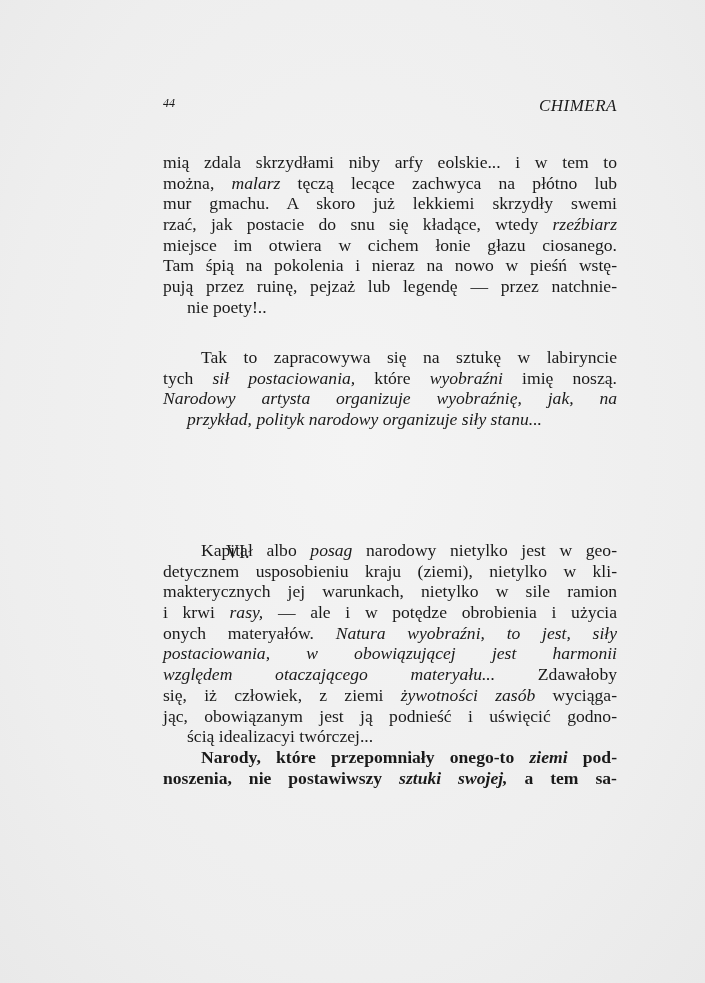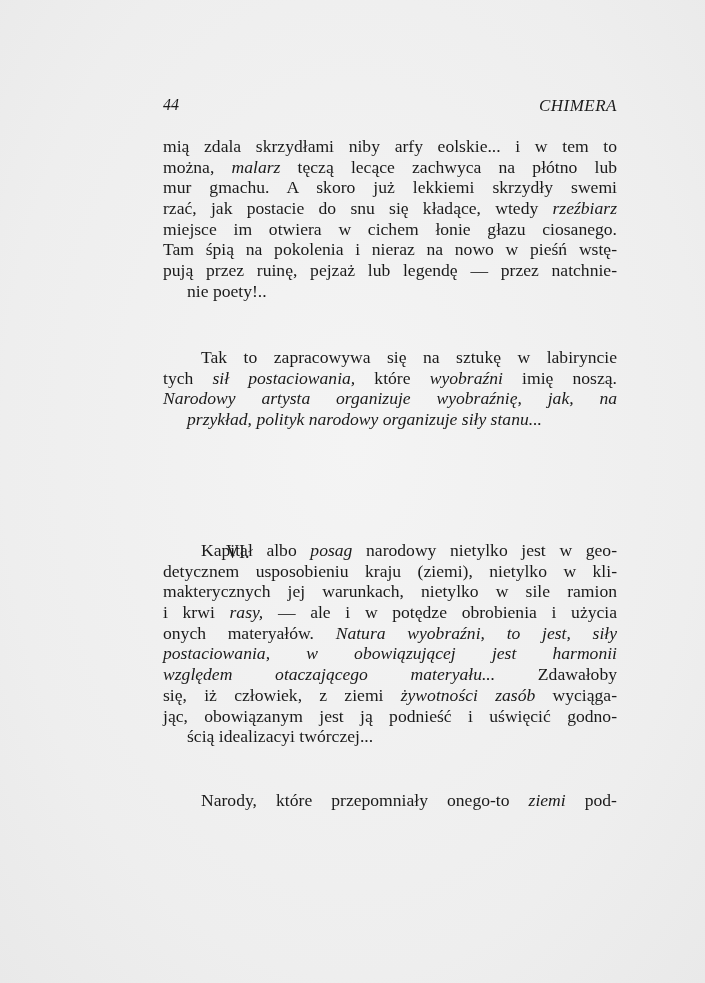--- a/index.html
+++ b/index.html
@@ -11,21 +11,21 @@
     position: relative;
   }
   .page {
     position: absolute; left: 0; top: 0; width: 705px; height: 983px;
     background: radial-gradient(ellipse at 50% 45%, #f4f4f4 0%, #eeeeee 70%, #e9e9e9 100%);
   }
   .header {
     position: absolute; left: 163px; top: 96px; width: 454px; height: 24px;
     font-style: italic; font-size: 17px;
   }
-  .header .num { position: absolute; left: 0; top: 0; font-size: 16px; }
+  .header .num { position: absolute; left: 0; top: 0; font-size: 12px; }
   .header .title { position: absolute; right: 0; top: 0; letter-spacing: 0.5px; }
   .block {
     position: absolute; left: 163px; width: 454px;
     font-size: 17.6px; line-height: 20.7px;
   }
   .line { display: block; height: 20.7px; white-space: nowrap; text-align: justify; text-align-last: justify; }
   .line.last { text-align-last: left; margin-left: 24px; }
   .line.indent { padding-left: 38px; }
   i { font-style: italic; }
   .section {
@@ -34,21 +34,21 @@
 </style>
 </head>
 <body>
 
 <div class="page">
   <div class="header">
     <span class="num">44</span>
     <span class="title">CHIMERA</span>
   </div>
 
-  <div class="block" style="top:136px;">
+  <div class="block" style="top:152px;">
       <span class="line"><span>mią zdala skrzydłami niby arfy eolskie... i w tem to</span></span>
       <span class="line"><span>można, </span><i>malarz</i><span> tęczą lecące zachwyca na płótno lub</span></span>
       <span class="line"><span>mur gmachu. A skoro już lekkiemi skrzydły swemi</span></span>
       <span class="line"><span>rzać, jak postacie do snu się kładące, wtedy </span><i>rzeźbiarz</i></span>
       <span class="line"><span>miejsce im otwiera w cichem łonie głazu ciosanego.</span></span>
       <span class="line"><span>Tam śpią na pokolenia i nieraz na nowo w pieśń wstę-</span></span>
       <span class="line"><span>pują przez ruinę, pejzaż lub legendę — przez natchnie-</span></span>
       <span class="line last"><span>nie poety!..</span></span>
     </div>
   <div class="block" style="top:347px;">
@@ -65,16 +65,17 @@
       <span class="line"><span>detycznem usposobieniu kraju (ziemi), nietylko w kli-</span></span>
       <span class="line"><span>makterycznych jej warunkach, nietylko w sile ramion</span></span>
       <span class="line"><span>i krwi </span><i>rasy,</i><span> — ale i w potędze obrobienia i użycia</span></span>
       <span class="line"><span>onych materyałów. </span><i>Natura wyobraźni, to jest, siły</i></span>
       <span class="line"><i>postaciowania, w obowiązującej jest harmonii</i></span>
       <span class="line"><i>względem otaczającego materyału...</i><span> Zdawałoby</span></span>
       <span class="line"><span>się, iż człowiek, z ziemi </span><i>żywotności zasób</i><span> wyciąga-</span></span>
       <span class="line"><span>jąc, obowiązanym jest ją podnieść i uświęcić godno-</span></span>
       <span class="line last"><span>ścią idealizacyi twórczej...</span></span>
     </div>
-  <div class="block" style="top:790px;">
+  <div class="block" style="top:747px;font-weight:bold;">
       <span class="line indent"><span>Narody, które przepomniały onego-to </span><i>ziemi</i><span> pod-</span></span>
+      <span class="line"><span>noszenia, nie postawiwszy </span><i>sztuki swojej,</i><span> a tem sa-</span></span>
     </div>
 </div>
 
 </body></html>

